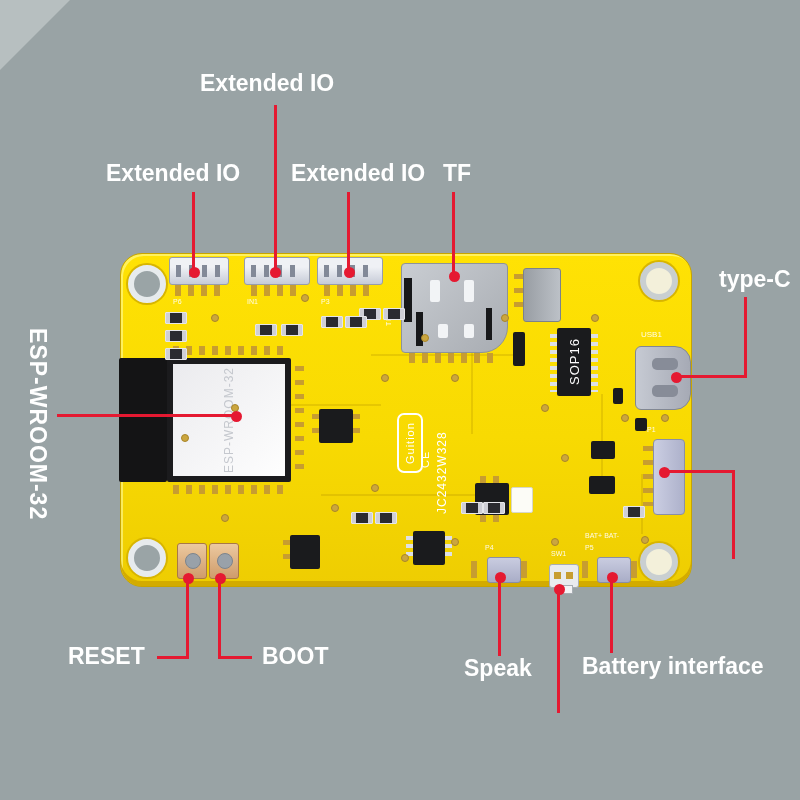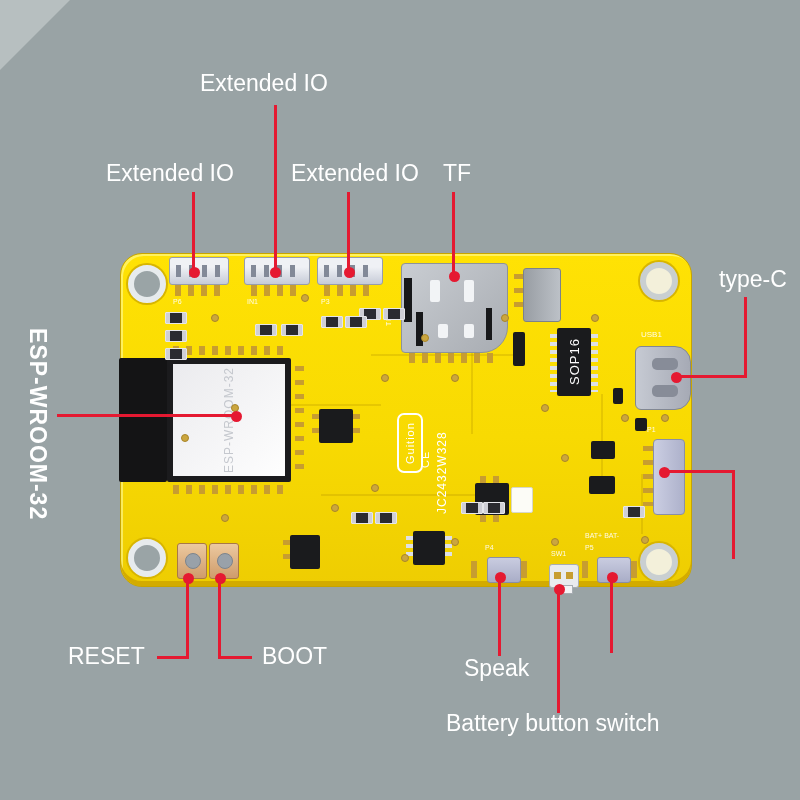--- a/index.html
+++ b/index.html
@@ -26,21 +26,21 @@
        background:repeating-linear-gradient(90deg,#828998 0 5px,transparent 5px 13px);}
   .comb-h{background:repeating-linear-gradient(90deg,#c79d30 0 6px,transparent 6px 13px);}
   .comb-v{background:repeating-linear-gradient(180deg,#c79d30 0 5px,transparent 5px 14px);}
   .pins-v{background:repeating-linear-gradient(180deg,#dde0e5 0 4px,transparent 4px 8px);}
   .chip{background:#1a1b1d;border-radius:2px;}
   .vtext{color:#fff;writing-mode:vertical-rl;transform:rotate(180deg);letter-spacing:1px;}
   .ss{color:#fff;font-size:7px;opacity:.9;white-space:nowrap;}
   
   .aline{position:absolute;background:#e51931;}
   .dot{position:absolute;width:11px;height:11px;border-radius:50%;background:#e51931;}
-  .lbl{position:absolute;color:#fff;font-weight:normal;font-size:23px;white-space:nowrap;}
+  .lbl{position:absolute;color:#fff;font-weight:bold;font-size:23px;white-space:nowrap;}
   .lbl-sm{position:absolute;color:#fff;font-weight:bold;font-size:15px;line-height:16px;
           text-align:right;white-space:nowrap;}
   .lbl-v{position:absolute;color:#fff;font-weight:bold;font-size:23px;writing-mode:vertical-rl;
          letter-spacing:1px;white-space:nowrap;}
 </style>
 </head>
 <body>
 
 <div id="stage">
   <div class="corner-light"></div>
@@ -237,14 +237,14 @@
 
   <div class="lbl" style="left:200px;top:70px">Extended IO</div>
   <div class="lbl" style="left:106px;top:160px">Extended IO</div>
   <div class="lbl" style="left:291px;top:160px">Extended IO</div>
   <div class="lbl" style="left:443px;top:160px">TF</div>
   <div class="lbl" style="left:719px;top:266px">type-C</div>
   <div class="lbl-v" style="left:24px;top:328px">ESP-WROOM-32</div>
   <div class="lbl" style="left:68px;top:643px">RESET</div>
   <div class="lbl" style="left:262px;top:643px">BOOT</div>
   <div class="lbl" style="left:464px;top:655px">Speak</div>
-  <div class="lbl" style="left:446px;top:710px">Battery button switch</div>
+  <div class="lbl" style="left:582px;top:653px">Battery interface</div>
 </div>
 
 </body></html>

